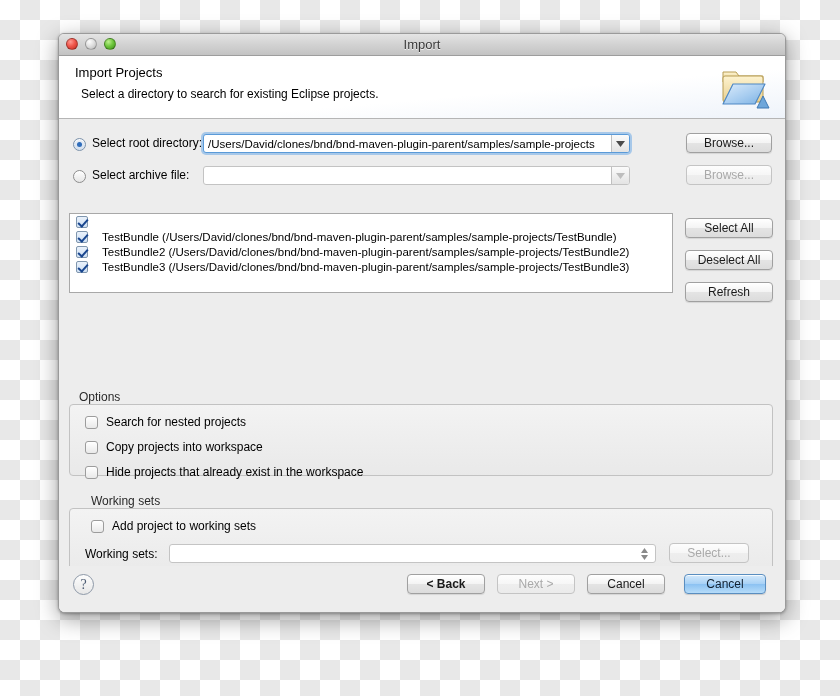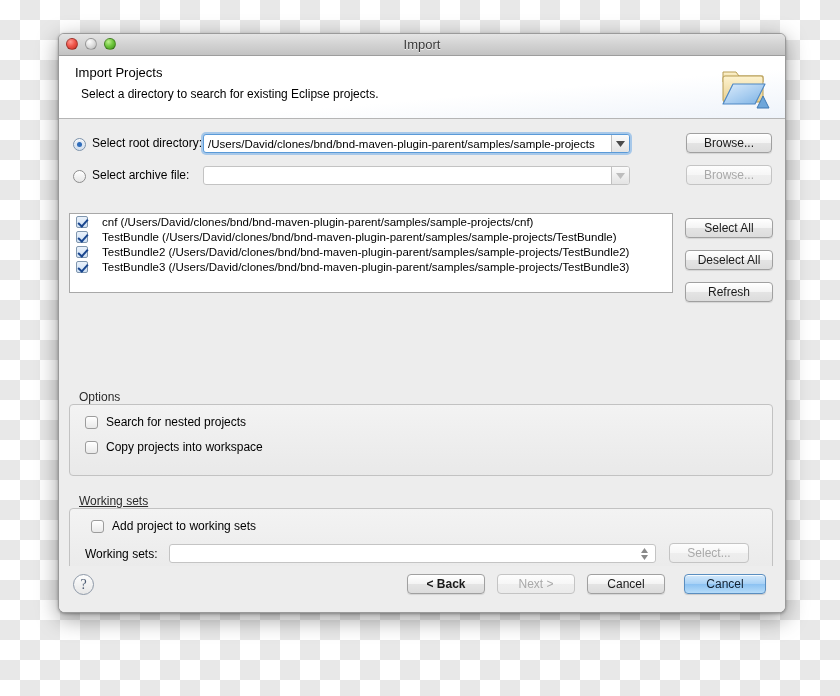--- a/index.html
+++ b/index.html
@@ -386,23 +386,20 @@
           </svg>
       </span>
     </div>
     <div class="btn disabled" style="left:627px; top:46px; width:86px;">Browse...</div>
 
     <span class="lbl" style="position:absolute; left:10px; top:78px;margin-top:44px;">Projects:</span>
 
     <div class="listbox" style="left:10px; top:94px; width:604px; height:80px;">
       <div class="list-row">
         <span class="cb checked"></span>
-        <span class="row-label">
-          <span>cnf</span>&nbsp;<span>(/Users/David/clones/bnd/bnd-maven-plugin-parent/samples/sample-projects/cnf)</span>
-        </span>
       </div>
       <div class="list-row">
         <span class="cb checked"></span>
         <span class="row-label">
           <span>TestBundle</span>&nbsp;<span>(/Users/David/clones/bnd/bnd-maven-plugin-parent/samples/sample-projects/TestBundle)</span>
         </span>
       </div>
       <div class="list-row">
         <span class="cb checked"></span>
         <span class="row-label">
@@ -425,22 +422,26 @@
     <div class="group" style="left:10px; top:285px; width:704px; height:72px;"></div>
 
     <div class="checkitem" style="left:26px; top:296px;">
       <span class="box"></span>
       <span class="txt">Search for nested projects</span>
     </div>
     <div class="checkitem" style="left:26px; top:321px;">
       <span class="box"></span>
       <span class="txt">Copy projects into workspace</span>
     </div>
-
-    <span class="group-title" style="left:20px; top:375px;text-decoration:underline;">Working sets</span>
+    <div class="checkitem" style="left:26px; top:346px;">
+      <span class="box"></span>
+      <span class="txt">Hide projects that already exist in the workspace</span>
+    </div>
+
+    <span class="group-title" style="left:32px; top:375px;">Working sets</span>
     <div class="group" style="left:10px; top:389px; width:704px; height:72px;"></div>
 
     <div class="checkitem" style="left:32px; top:400px;">
       <span class="box"></span>
       <span class="txt">Add project to working sets</span>
     </div>
 
     <span class="lbl" style="position:absolute; left:26px; top:428px;">Working sets:</span>
 
     <div class="stepper" style="left:110px; top:425px; width:487px;">

